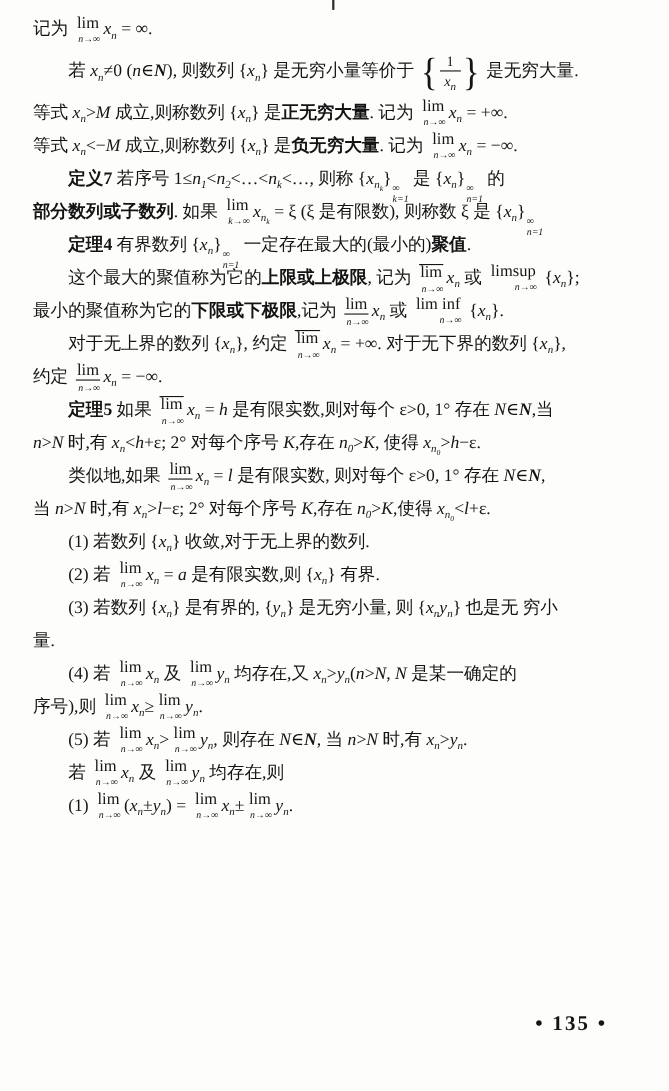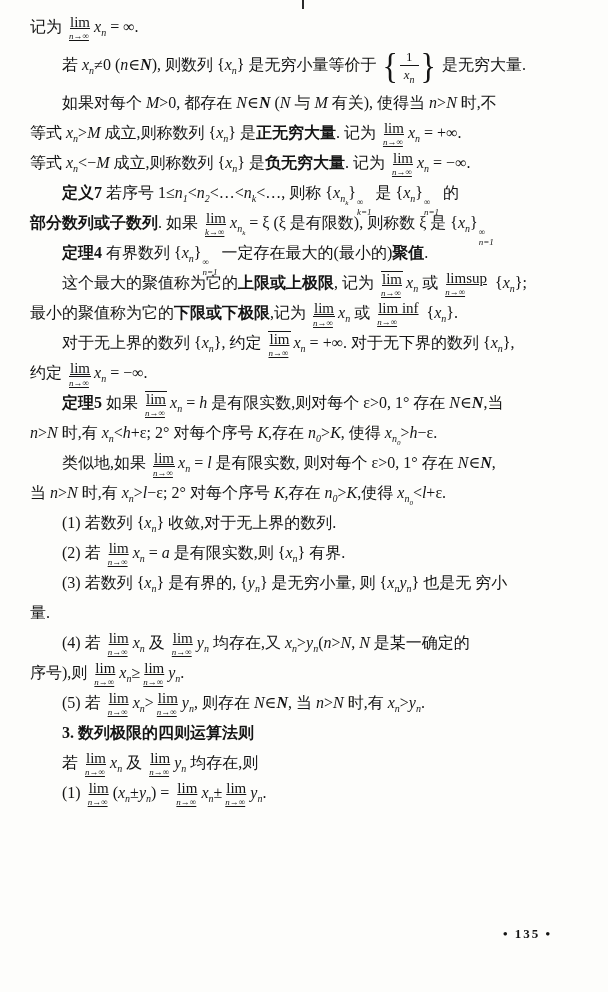--- a/index.html
+++ b/index.html
@@ -26,54 +26,53 @@
   .it{font-style:italic;}
   .ssw{display:inline;}
   sub.s1{font-size:10px;font-style:italic;line-height:0;}
   sub.s2{font-size:7px;font-style:italic;line-height:0;}
   .stk{
     display:inline-flex;flex-direction:column;align-items:flex-start;
     font-size:9px;line-height:1.15;vertical-align:-7px;margin-left:1px;
     font-style:italic;
   }
   .limw{
-    display:inline-block;vertical-align:middle;text-align:left;
-    line-height:1;margin:0 3px;text-decoration:underline;
+    display:inline-block;vertical-align:middle;text-align:right;
+    line-height:1;margin:0 3px;
   }
   .limt{display:block;font-size:15px;padding:0 1px;}
   .limt.o{border-top:1.4px solid #141414;}
   .limt.u{border-bottom:1.4px solid #141414;}
   .lims{display:block;font-size:9px;line-height:1;margin-top:2px;font-style:italic;}
   .frw{display:inline-flex;align-items:center;vertical-align:middle;margin:0 2px;}
   .brc{font-size:32px;line-height:1;transform:scaleY(1.12);font-weight:400;}
   .fr{display:inline-flex;flex-direction:column;align-items:center;font-size:13px;line-height:1.2;margin:0 2px;}
   .fr .num{padding:0 5px;}
   .fr .den{border-top:1.2px solid #141414;padding:1px 4px;font-style:italic;}
   .footer{
     position:absolute;right:56px;bottom:26px;
-    font-size:13px;font-weight:700;letter-spacing:2px;
+    font-size:19px;font-weight:700;letter-spacing:2px;
   }
   .tick{position:absolute;left:302px;top:0;width:2px;height:9px;background:#2a2a2a;}
 </style>
 </head>
 <body>
 
 <div class="page">
   <div class="tick"></div>
   <div class="content">
       <div class="line"><span>记为 </span><span class="limw"><span class="limt">lim</span><span class="lims">n→∞</span></span><span class="ssw"><span class="it">x</span><sub class="s1">n</sub></span><span> = ∞.</span></div>
       <div class="line ind tall"><span>若 </span><span class="ssw"><span class="it">x</span><sub class="s1">n</sub></span><span>≠0 (</span><span class="it">n</span><span>∈</span><span class="it b">N</span><span>), 则数列 {</span><span class="ssw"><span class="it">x</span><sub class="s1">n</sub></span><span>} 是无穷小量等价于 </span><span class="frw">
           <span class="brc">{</span>
           <span class="fr">
             <span class="num">1</span>
             <span class="den">x<sub class="s1">n</sub></span>
           </span>
           <span class="brc">}</span>
         </span><span> 是无穷大量.</span></div>
-      <div class="line ind"><span>如果对每个 </span><span class="it">M</span><span>&gt;0, 都存在 </span><span class="it">N</span><span>∈</span><span class="it b">N</span><span> (</span><span class="it">N</span><span> 与 </span><span class="it">M</span><span> 有关), 使得当 </span><span class="it">n</span><span>&gt;</span><span class="it">N</span><span> 时,不</span></div>
       <div class="line"><span>等式 </span><span class="ssw"><span class="it">x</span><sub class="s1">n</sub></span><span>&gt;</span><span class="it">M</span><span> 成立,则称数列 {</span><span class="ssw"><span class="it">x</span><sub class="s1">n</sub></span><span>} 是</span><span class="b">正无穷大量</span><span>. 记为 </span><span class="limw"><span class="limt">lim</span><span class="lims">n→∞</span></span><span class="ssw"><span class="it">x</span><sub class="s1">n</sub></span><span> = +∞.</span></div>
       <div class="line"><span>等式 </span><span class="ssw"><span class="it">x</span><sub class="s1">n</sub></span><span>&lt;−</span><span class="it">M</span><span> 成立,则称数列 {</span><span class="ssw"><span class="it">x</span><sub class="s1">n</sub></span><span>} 是</span><span class="b">负无穷大量</span><span>. 记为 </span><span class="limw"><span class="limt">lim</span><span class="lims">n→∞</span></span><span class="ssw"><span class="it">x</span><sub class="s1">n</sub></span><span> = −∞.</span></div>
       <div class="line ind"><span class="b">定义7</span><span> 若序号 1≤</span><span class="ssw"><span class="it">n</span><sub class="s1">1</sub></span><span>&lt;</span><span class="ssw"><span class="it">n</span><sub class="s1">2</sub></span><span>&lt;…&lt;</span><span class="ssw"><span class="it">n</span><sub class="s1">k</sub></span><span>&lt;…, 则称 {</span><span class="ssw"><span class="it">x</span><sub class="s1">n<sub class="s2">k</sub></sub></span><span class="ssw"><span>}</span><span class="stk">
             <span>∞</span>
             <span>k=1</span>
           </span></span><span> 是 {</span><span class="ssw"><span class="it">x</span><sub class="s1">n</sub></span><span class="ssw"><span>}</span><span class="stk">
             <span>∞</span>
             <span>n=1</span>
           </span></span><span> 的</span></div>
       <div class="line"><span class="b">部分数列或子数列</span><span>. 如果 </span><span class="limw"><span class="limt">lim</span><span class="lims">k→∞</span></span><span class="ssw"><span class="it">x</span><sub class="s1">n<sub class="s2">k</sub></sub></span><span> = ξ (ξ 是有限数), 则称数 ξ 是 {</span><span class="ssw"><span class="it">x</span><sub class="s1">n</sub></span><span class="ssw"><span>}</span><span class="stk">
@@ -92,18 +91,17 @@
       <div class="line"><span class="it">n</span><span>&gt;</span><span class="it">N</span><span> 时,有 </span><span class="ssw"><span class="it">x</span><sub class="s1">n</sub></span><span>&lt;</span><span class="it">h</span><span>+ε; 2° 对每个序号 </span><span class="it">K</span><span>,存在 </span><span class="ssw"><span class="it">n</span><sub class="s1">0</sub></span><span>&gt;</span><span class="it">K</span><span>, 使得 </span><span class="ssw"><span class="it">x</span><sub class="s1">n<sub class="s2">0</sub></sub></span><span>&gt;</span><span class="it">h</span><span>−ε.</span></div>
       <div class="line ind"><span>类似地,如果 </span><span class="limw"><span class="limt u">lim</span><span class="lims">n→∞</span></span><span class="ssw"><span class="it">x</span><sub class="s1">n</sub></span><span> = </span><span class="it">l</span><span> 是有限实数, 则对每个 ε&gt;0, 1° 存在 </span><span class="it">N</span><span>∈</span><span class="it b">N</span><span>,</span></div>
       <div class="line"><span>当 </span><span class="it">n</span><span>&gt;</span><span class="it">N</span><span> 时,有 </span><span class="ssw"><span class="it">x</span><sub class="s1">n</sub></span><span>&gt;</span><span class="it">l</span><span>−ε; 2° 对每个序号 </span><span class="it">K</span><span>,存在 </span><span class="ssw"><span class="it">n</span><sub class="s1">0</sub></span><span>&gt;</span><span class="it">K</span><span>,使得 </span><span class="ssw"><span class="it">x</span><sub class="s1">n<sub class="s2">0</sub></sub></span><span>&lt;</span><span class="it">l</span><span>+ε.</span></div>
       <div class="line ind"><span>(1) 若数列 {</span><span class="ssw"><span class="it">x</span><sub class="s1">n</sub></span><span>} 收敛,对于无上界的数列.</span></div>
       <div class="line ind"><span>(2) 若 </span><span class="limw"><span class="limt">lim</span><span class="lims">n→∞</span></span><span class="ssw"><span class="it">x</span><sub class="s1">n</sub></span><span> = </span><span class="it">a</span><span> 是有限实数,则 {</span><span class="ssw"><span class="it">x</span><sub class="s1">n</sub></span><span>} 有界.</span></div>
       <div class="line ind"><span>(3) 若数列 {</span><span class="ssw"><span class="it">x</span><sub class="s1">n</sub></span><span>} 是有界的, {</span><span class="ssw"><span class="it">y</span><sub class="s1">n</sub></span><span>} 是无穷小量, 则 {</span><span class="ssw"><span class="it">x</span><sub class="s1">n</sub></span><span class="ssw"><span class="it">y</span><sub class="s1">n</sub></span><span>} 也是无 穷小</span></div>
       <div class="line"><span>量.</span></div>
       <div class="line ind"><span>(4) 若 </span><span class="limw"><span class="limt">lim</span><span class="lims">n→∞</span></span><span class="ssw"><span class="it">x</span><sub class="s1">n</sub></span><span> 及 </span><span class="limw"><span class="limt">lim</span><span class="lims">n→∞</span></span><span class="ssw"><span class="it">y</span><sub class="s1">n</sub></span><span> 均存在,又 </span><span class="ssw"><span class="it">x</span><sub class="s1">n</sub></span><span>&gt;</span><span class="ssw"><span class="it">y</span><sub class="s1">n</sub></span><span>(</span><span class="it">n</span><span>&gt;</span><span class="it">N</span><span>, </span><span class="it">N</span><span> 是某一确定的</span></div>
       <div class="line"><span>序号),则 </span><span class="limw"><span class="limt">lim</span><span class="lims">n→∞</span></span><span class="ssw"><span class="it">x</span><sub class="s1">n</sub></span><span>≥</span><span class="limw"><span class="limt">lim</span><span class="lims">n→∞</span></span><span class="ssw"><span class="it">y</span><sub class="s1">n</sub></span><span>.</span></div>
       <div class="line ind"><span>(5) 若 </span><span class="limw"><span class="limt">lim</span><span class="lims">n→∞</span></span><span class="ssw"><span class="it">x</span><sub class="s1">n</sub></span><span>&gt;</span><span class="limw"><span class="limt">lim</span><span class="lims">n→∞</span></span><span class="ssw"><span class="it">y</span><sub class="s1">n</sub></span><span>, 则存在 </span><span class="it">N</span><span>∈</span><span class="it b">N</span><span>, 当 </span><span class="it">n</span><span>&gt;</span><span class="it">N</span><span> 时,有 </span><span class="ssw"><span class="it">x</span><sub class="s1">n</sub></span><span>&gt;</span><span class="ssw"><span class="it">y</span><sub class="s1">n</sub></span><span>.</span></div>
-      <div class="line ind"><span class="b">3. 数列极限的四则运算法则</span></div>
       <div class="line ind"><span>若 </span><span class="limw"><span class="limt">lim</span><span class="lims">n→∞</span></span><span class="ssw"><span class="it">x</span><sub class="s1">n</sub></span><span> 及 </span><span class="limw"><span class="limt">lim</span><span class="lims">n→∞</span></span><span class="ssw"><span class="it">y</span><sub class="s1">n</sub></span><span> 均存在,则</span></div>
       <div class="line ind"><span>(1) </span><span class="limw"><span class="limt">lim</span><span class="lims">n→∞</span></span><span>(</span><span class="ssw"><span class="it">x</span><sub class="s1">n</sub></span><span>±</span><span class="ssw"><span class="it">y</span><sub class="s1">n</sub></span><span>) = </span><span class="limw"><span class="limt">lim</span><span class="lims">n→∞</span></span><span class="ssw"><span class="it">x</span><sub class="s1">n</sub></span><span>±</span><span class="limw"><span class="limt">lim</span><span class="lims">n→∞</span></span><span class="ssw"><span class="it">y</span><sub class="s1">n</sub></span><span>.</span></div>
     </div>
   <div class="footer">• 135 •</div>
 </div>
 
 </body></html>

